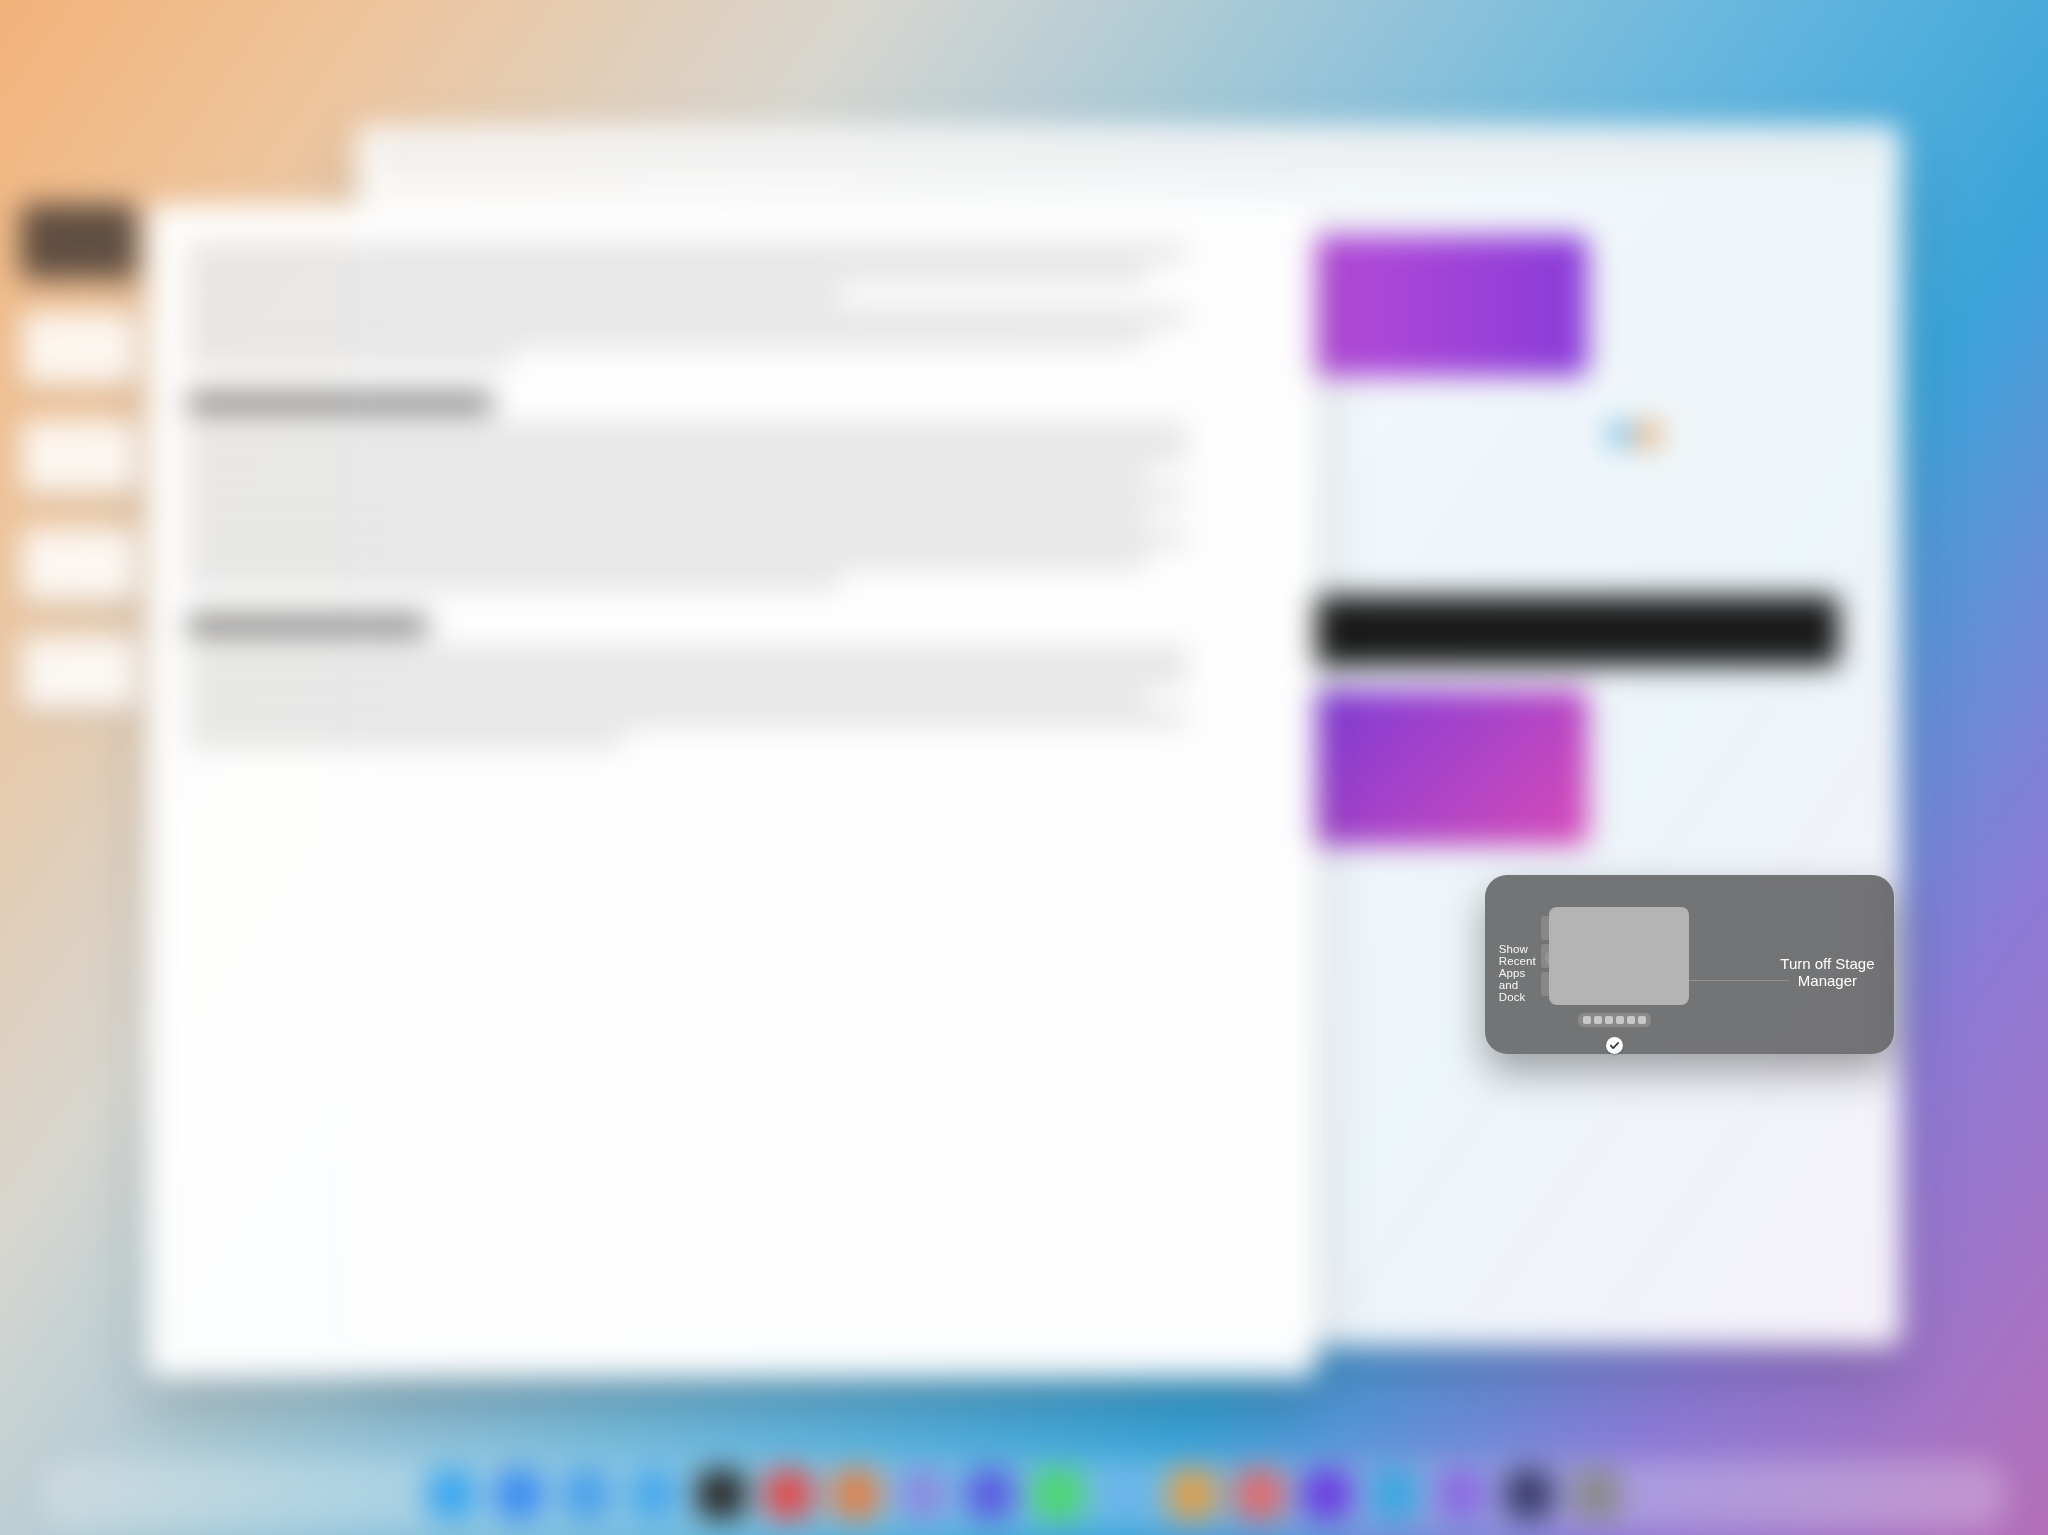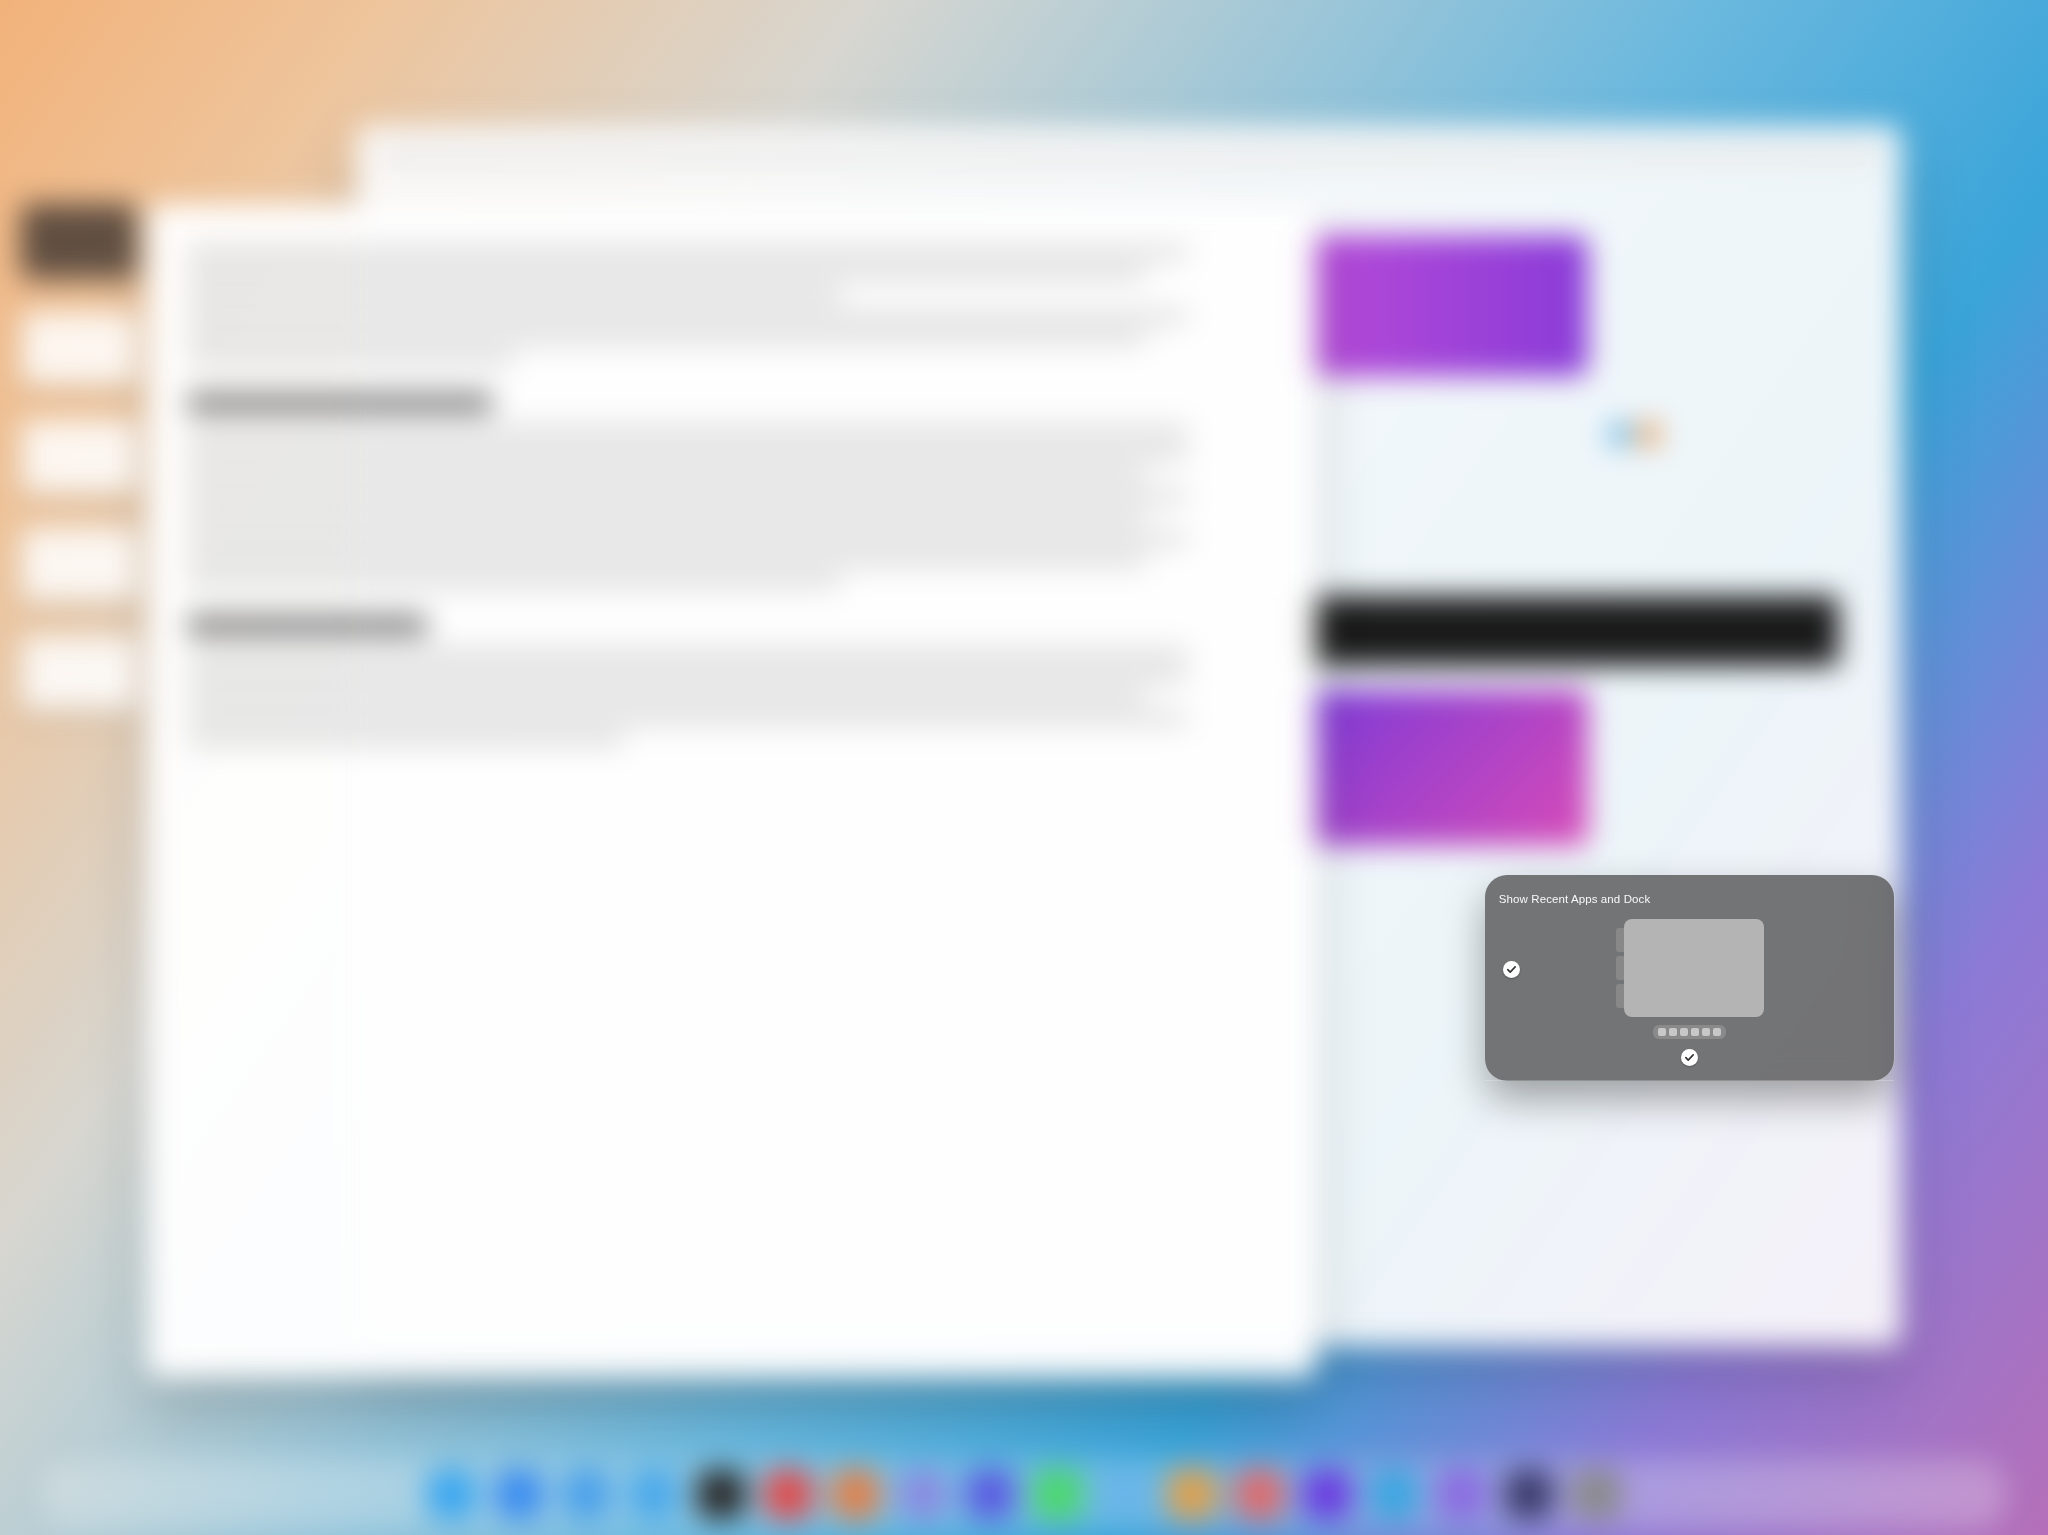--- a/index.html
+++ b/index.html
@@ -28,21 +28,21 @@
   .bgcircs span{width:22px;height:22px;border-radius:50%;}
   
   .popup {
     position:absolute; left:72.5%; top:57%; width:20%; min-width:248px;
     background:rgba(80,80,80,0.78);
     backdrop-filter: blur(16px);
     border-radius:22px;
     padding:18px 14px 0;
     color:#fff;
     box-shadow:0 18px 40px rgba(0,0,0,.35);
-    display:flex; flex-direction:column; 
+    display:flex; flex-direction:row; align-items:center;
   }
   .popup-title{font-size:11.5px;font-weight:500;opacity:.95;letter-spacing:.1px;}
   .preview-row{display:flex;align-items:center;gap:8px;margin-top:14px;width:100%;justify-content:center;position:relative;}
   .check{width:17px;height:17px;border-radius:50%;background:#fff;display:flex;align-items:center;justify-content:center;color:#333;flex-shrink:0;box-shadow:0 1px 2px rgba(0,0,0,.25);}
   .check svg{width:11px;height:11px;display:block;}
   .leftcheck{position:absolute;left:4px;top:42px;}
   .preview-outer{display:flex;flex-direction:column;align-items:center;gap:0;}
   .preview-top{display:flex;align-items:center;gap:0;}
   .miniside{display:flex;flex-direction:column;gap:4px;margin-right:-5px;z-index:0;}
   .miniside span{width:13px;height:24px;background:#8b8b8b;border-radius:3px;opacity:.9;}
@@ -145,14 +145,15 @@
             <span></span>
           </div>
         <div class="check dockcheck">
           <svg viewBox="0 0 12 12">
               <path d="M2 6.2 4.6 8.8 10 3.2" fill="none" stroke="#333" stroke-width="1.8" stroke-linecap="round" stroke-linejoin="round"></path>
             </svg>
         </div>
       </div>
     </div>
     <div class="divider"></div>
+    <div class="turnoff">Turn off Stage Manager</div>
   </div>
 </div>
 
 </body></html>

